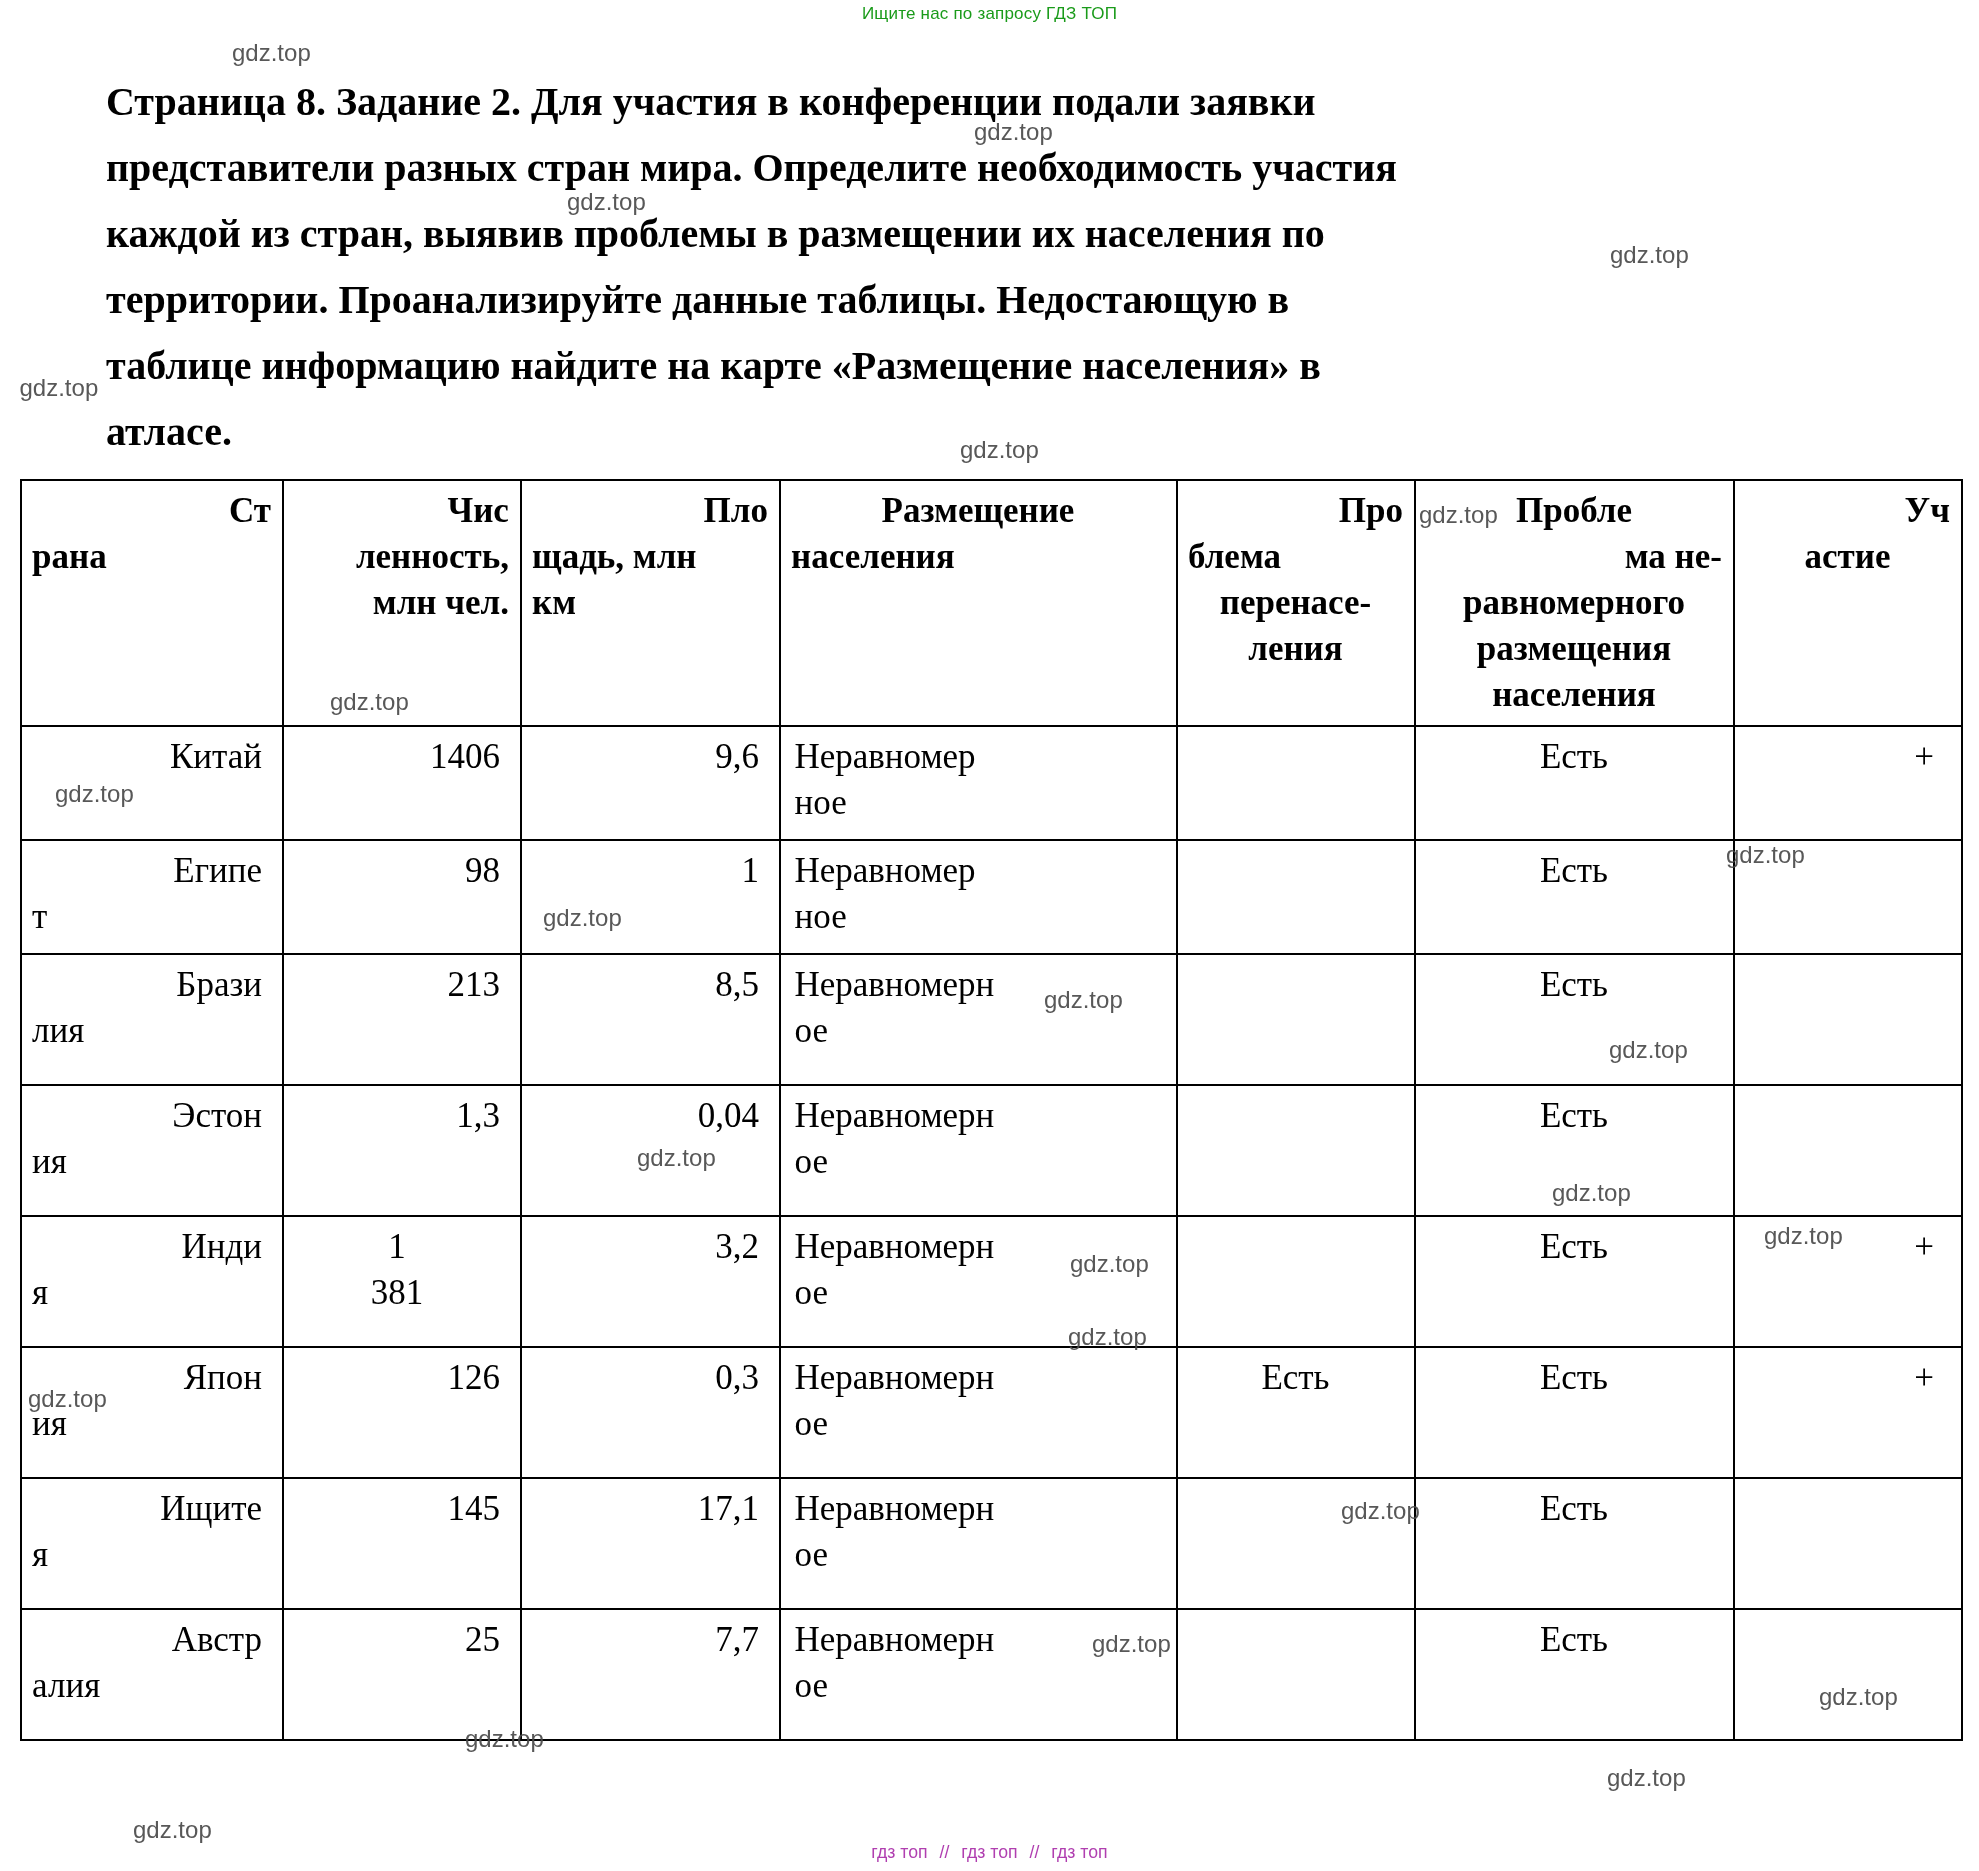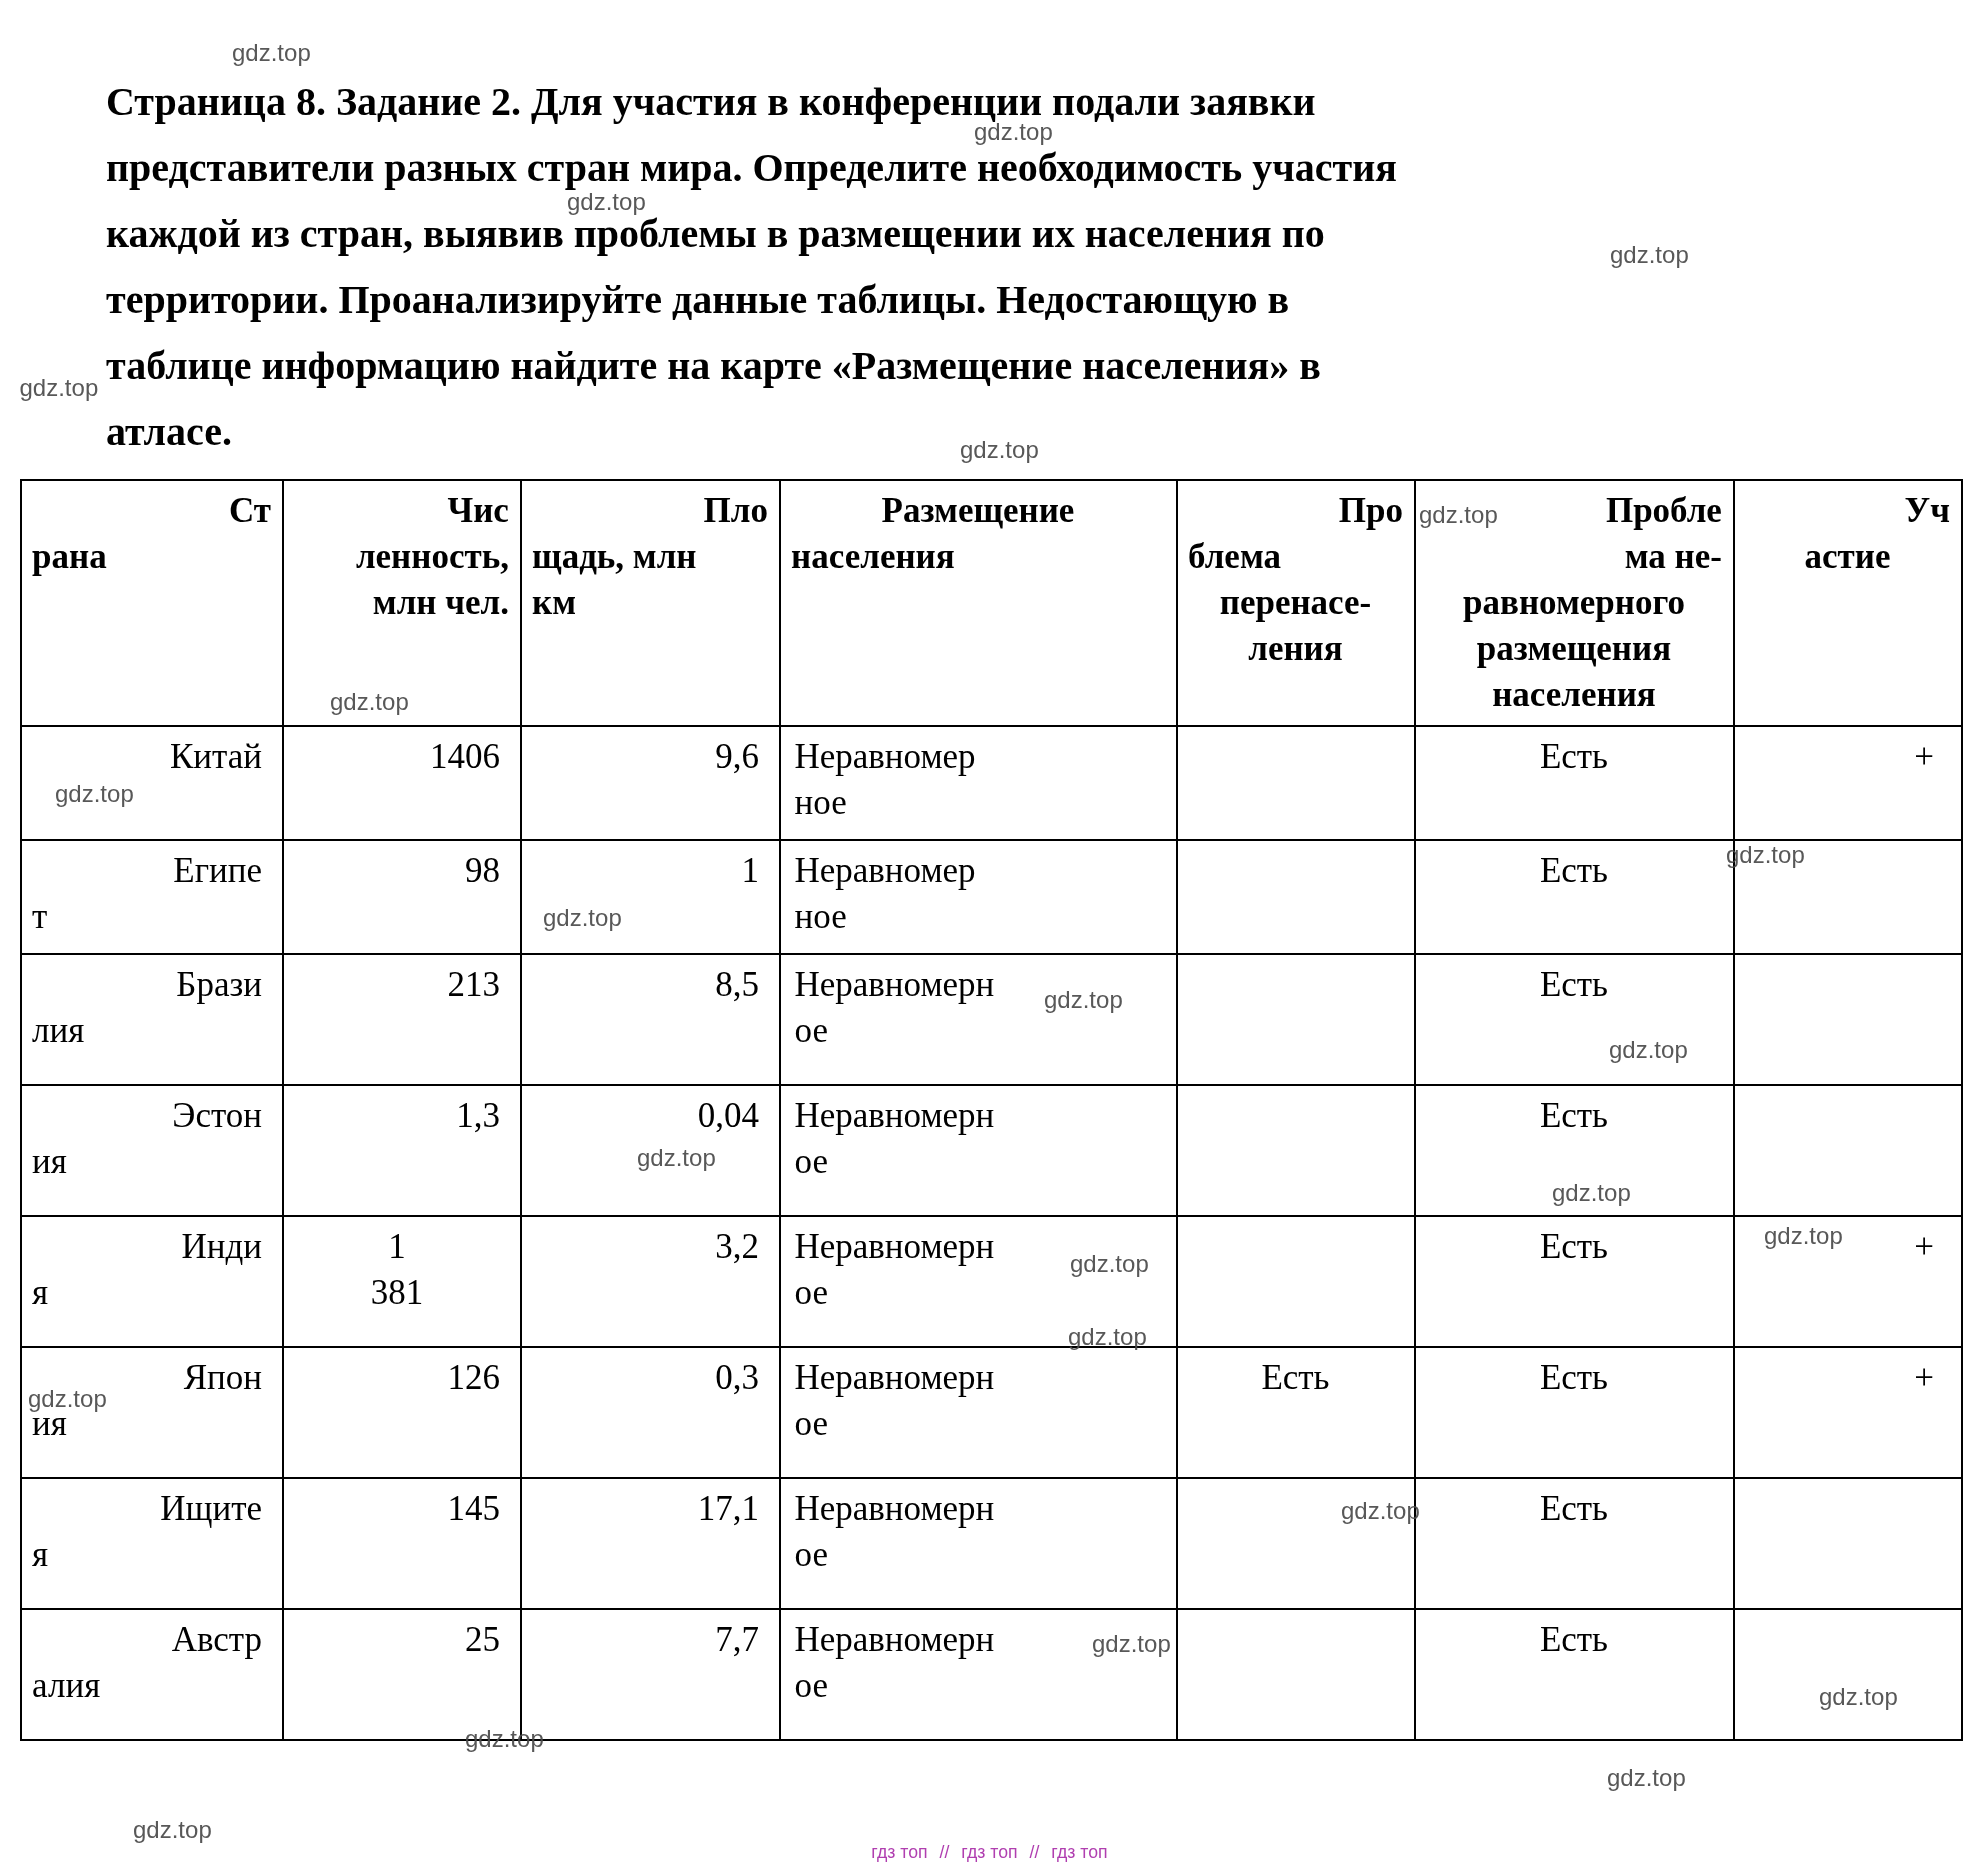--- a/index.html
+++ b/index.html
@@ -122,20 +122,21 @@
     font-size: 17.7px;
     color: #b03fb0;
   }
   .footer .sep { color: #b03fb0; margin: 0 7px; }
 </style>
 </head>
 <body>
 
 <div class="page">
 
+  <div class="top-banner">Ищите нас по запросу ГДЗ ТОП</div>
 
   <div class="heading">
     <div>Страница 8. Задание 2. Для участия в конференции подали заявки</div>
     <div>представители разных стран мира. Определите необходимость участия</div>
     <div>каждой из стран, выявив проблемы в размещении их населения по</div>
     <div>территории. Проанализируйте данные таблицы. Недостающую в</div>
     <div>таблице информацию найдите на карте «Размещение населения» в</div>
     <div>атласе.</div>
   </div>
 
@@ -170,21 +171,21 @@
             <div style="text-align:center">Размещение</div>
             <div style="text-align:left">населения</div>
           </th>
           <th class="c4">
             <div style="text-align:right">Про</div>
             <div style="text-align:left">блема</div>
             <div style="text-align:center">перенасе-</div>
             <div style="text-align:center">ления</div>
           </th>
           <th class="c5">
-            <div style="text-align:right">Пробле</div>
+            <div style="">Пробле</div>
             <div style="text-align:right">ма не-</div>
             <div>равномерного</div>
             <div>размещения</div>
             <div>населения</div>
           </th>
           <th class="c6">
             <div style="text-align:right">Уч</div>
             <div style="text-align:center">астие</div>
           </th>
         </tr>

